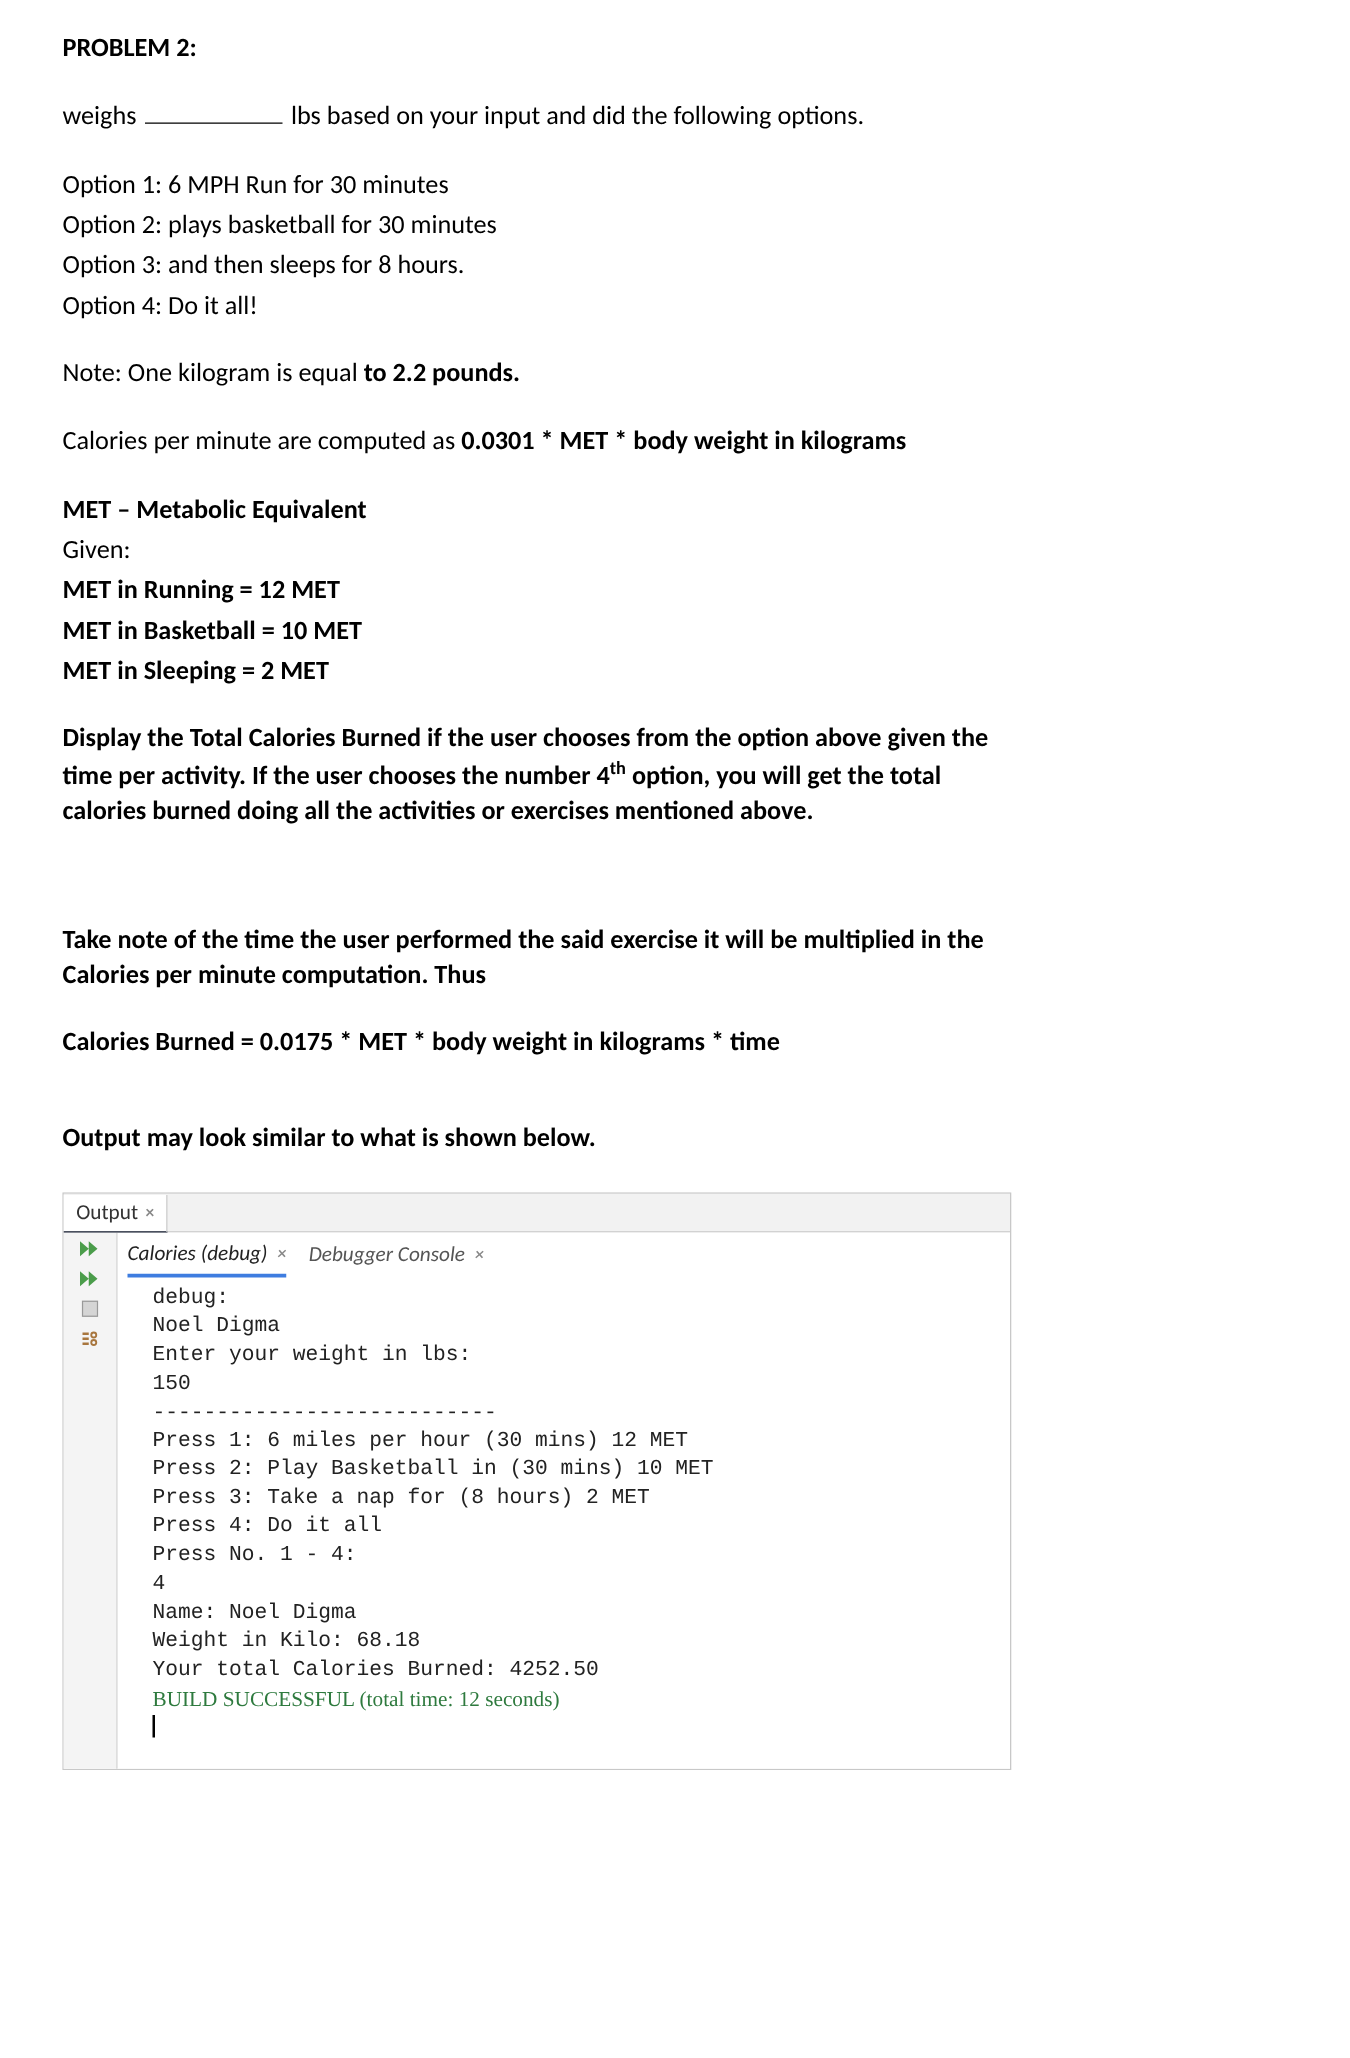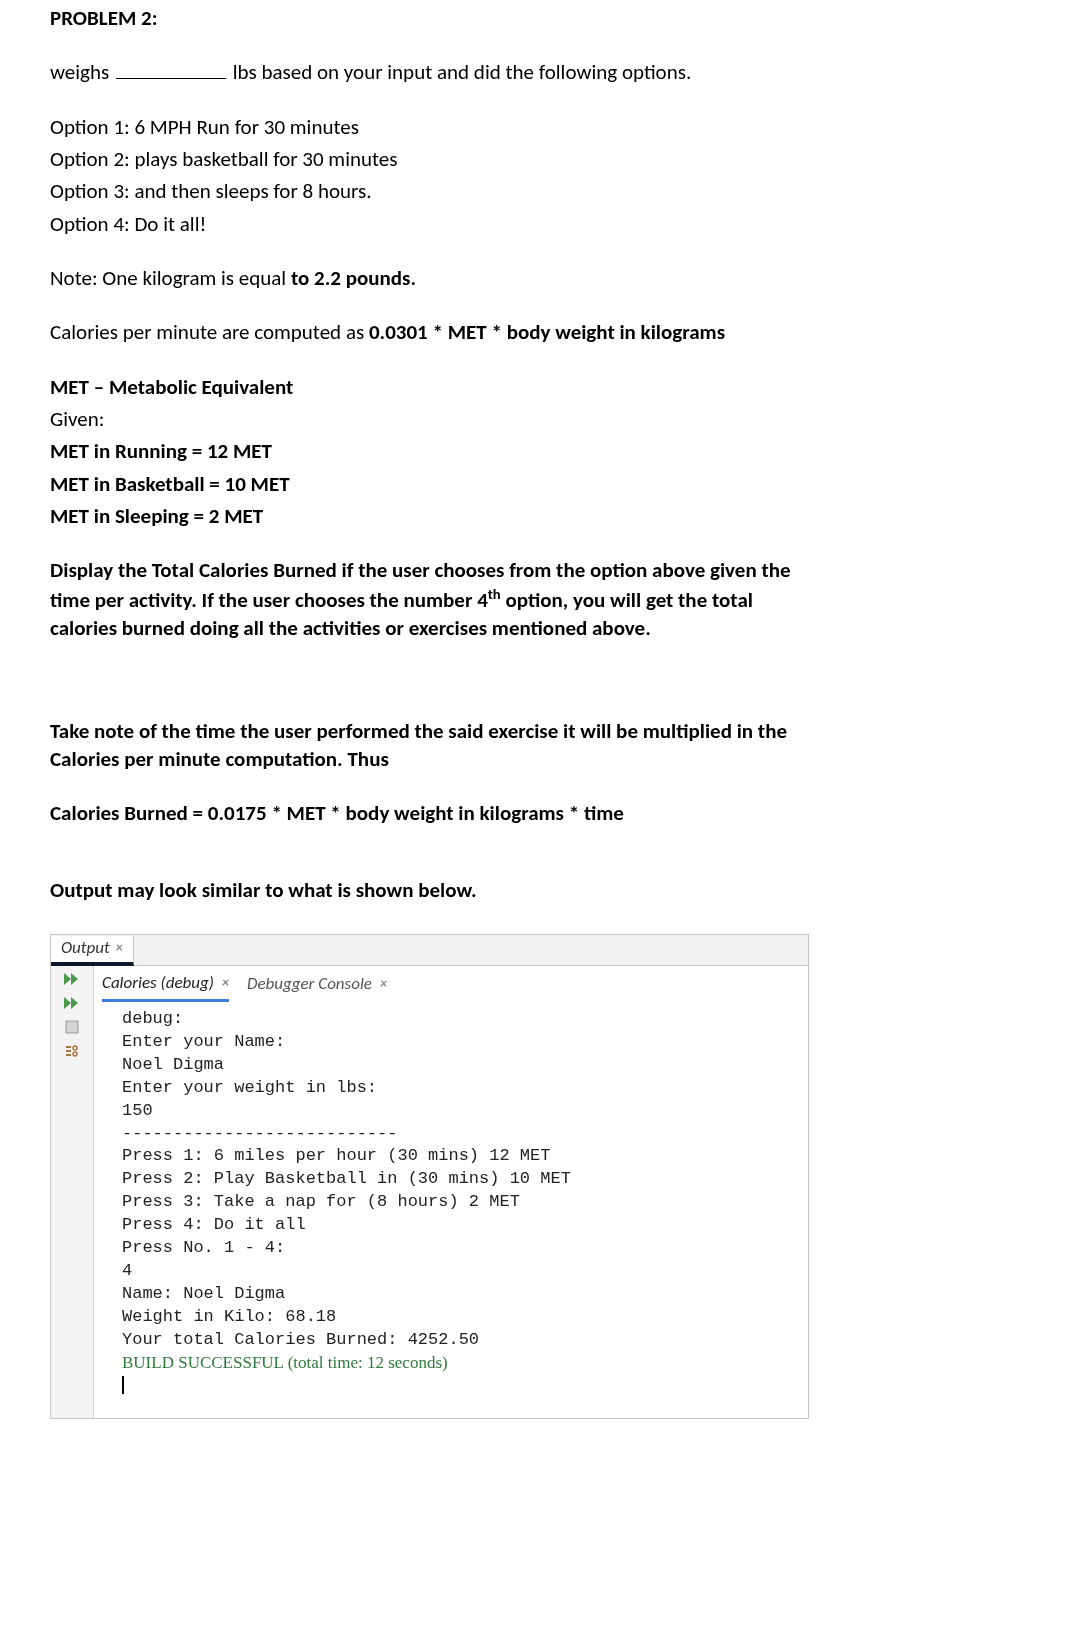--- a/index.html
+++ b/index.html
@@ -5,21 +5,21 @@
   body {
     margin: 0;
     padding: 0;
     font-family: Calibri, Arial, sans-serif;
     background: #fff;
     color: #000;
     font-size: 21px;
     line-height: 1.35;
   }
   .page {
-    padding: 4px 50px 40px 50px;
+    padding: 24px 50px 40px 50px;
     width: 859px;
     box-sizing: border-box;
   }
   .bold { font-weight: bold; }
   p { margin: 0 0 4px 0; }
   .section-gap { height: 22px; }
   .section-gap-lg { height: 70px; }
   .blank-line {
     display: inline-block;
     width: 110px;
@@ -49,24 +49,23 @@
     font-size: 17px;
     color: #333;
     background: #f2f2f2;
     display: flex;
     align-items: center;
     gap: 6px;
     border-right: 1px solid #c8c8c8;
   }
   .tab.active {
     background: #fff;
-    border-bottom: 4px solid #0f172a;
+    border-bottom: 1px solid #0f172a;
     position: relative;
     top: 1px;
-    font-style: italic;
   }
   .close-x { color: #888; font-size: 14px; font-weight: bold; }
 
   .panel-body {
     display: flex;
     background: #fff;
   }
   .sidebar-output {
     width: 42px;
     background: #f4f4f4;
@@ -211,21 +210,20 @@
               <span>Calories (debug)</span>
               <span class="close-x">×</span>
             </div>
             <div class="subtab">
               <span>Debugger Console</span>
               <span class="close-x">×</span>
             </div>
           </div>
           <div class="console">
             <div>debug:</div>
-            <div>Enter your Name:</div>
             <div>Noel Digma</div>
             <div>Enter your weight in lbs:</div>
             <div>150</div>
             <div>---------------------------</div>
             <div>Press 1: 6 miles per hour (30 mins) 12 MET</div>
             <div>Press 2: Play Basketball in (30 mins) 10 MET</div>
             <div>Press 3: Take a nap for (8 hours) 2 MET</div>
             <div>Press 4: Do it all</div>
             <div>Press No. 1 - 4:</div>
             <div>4</div>

